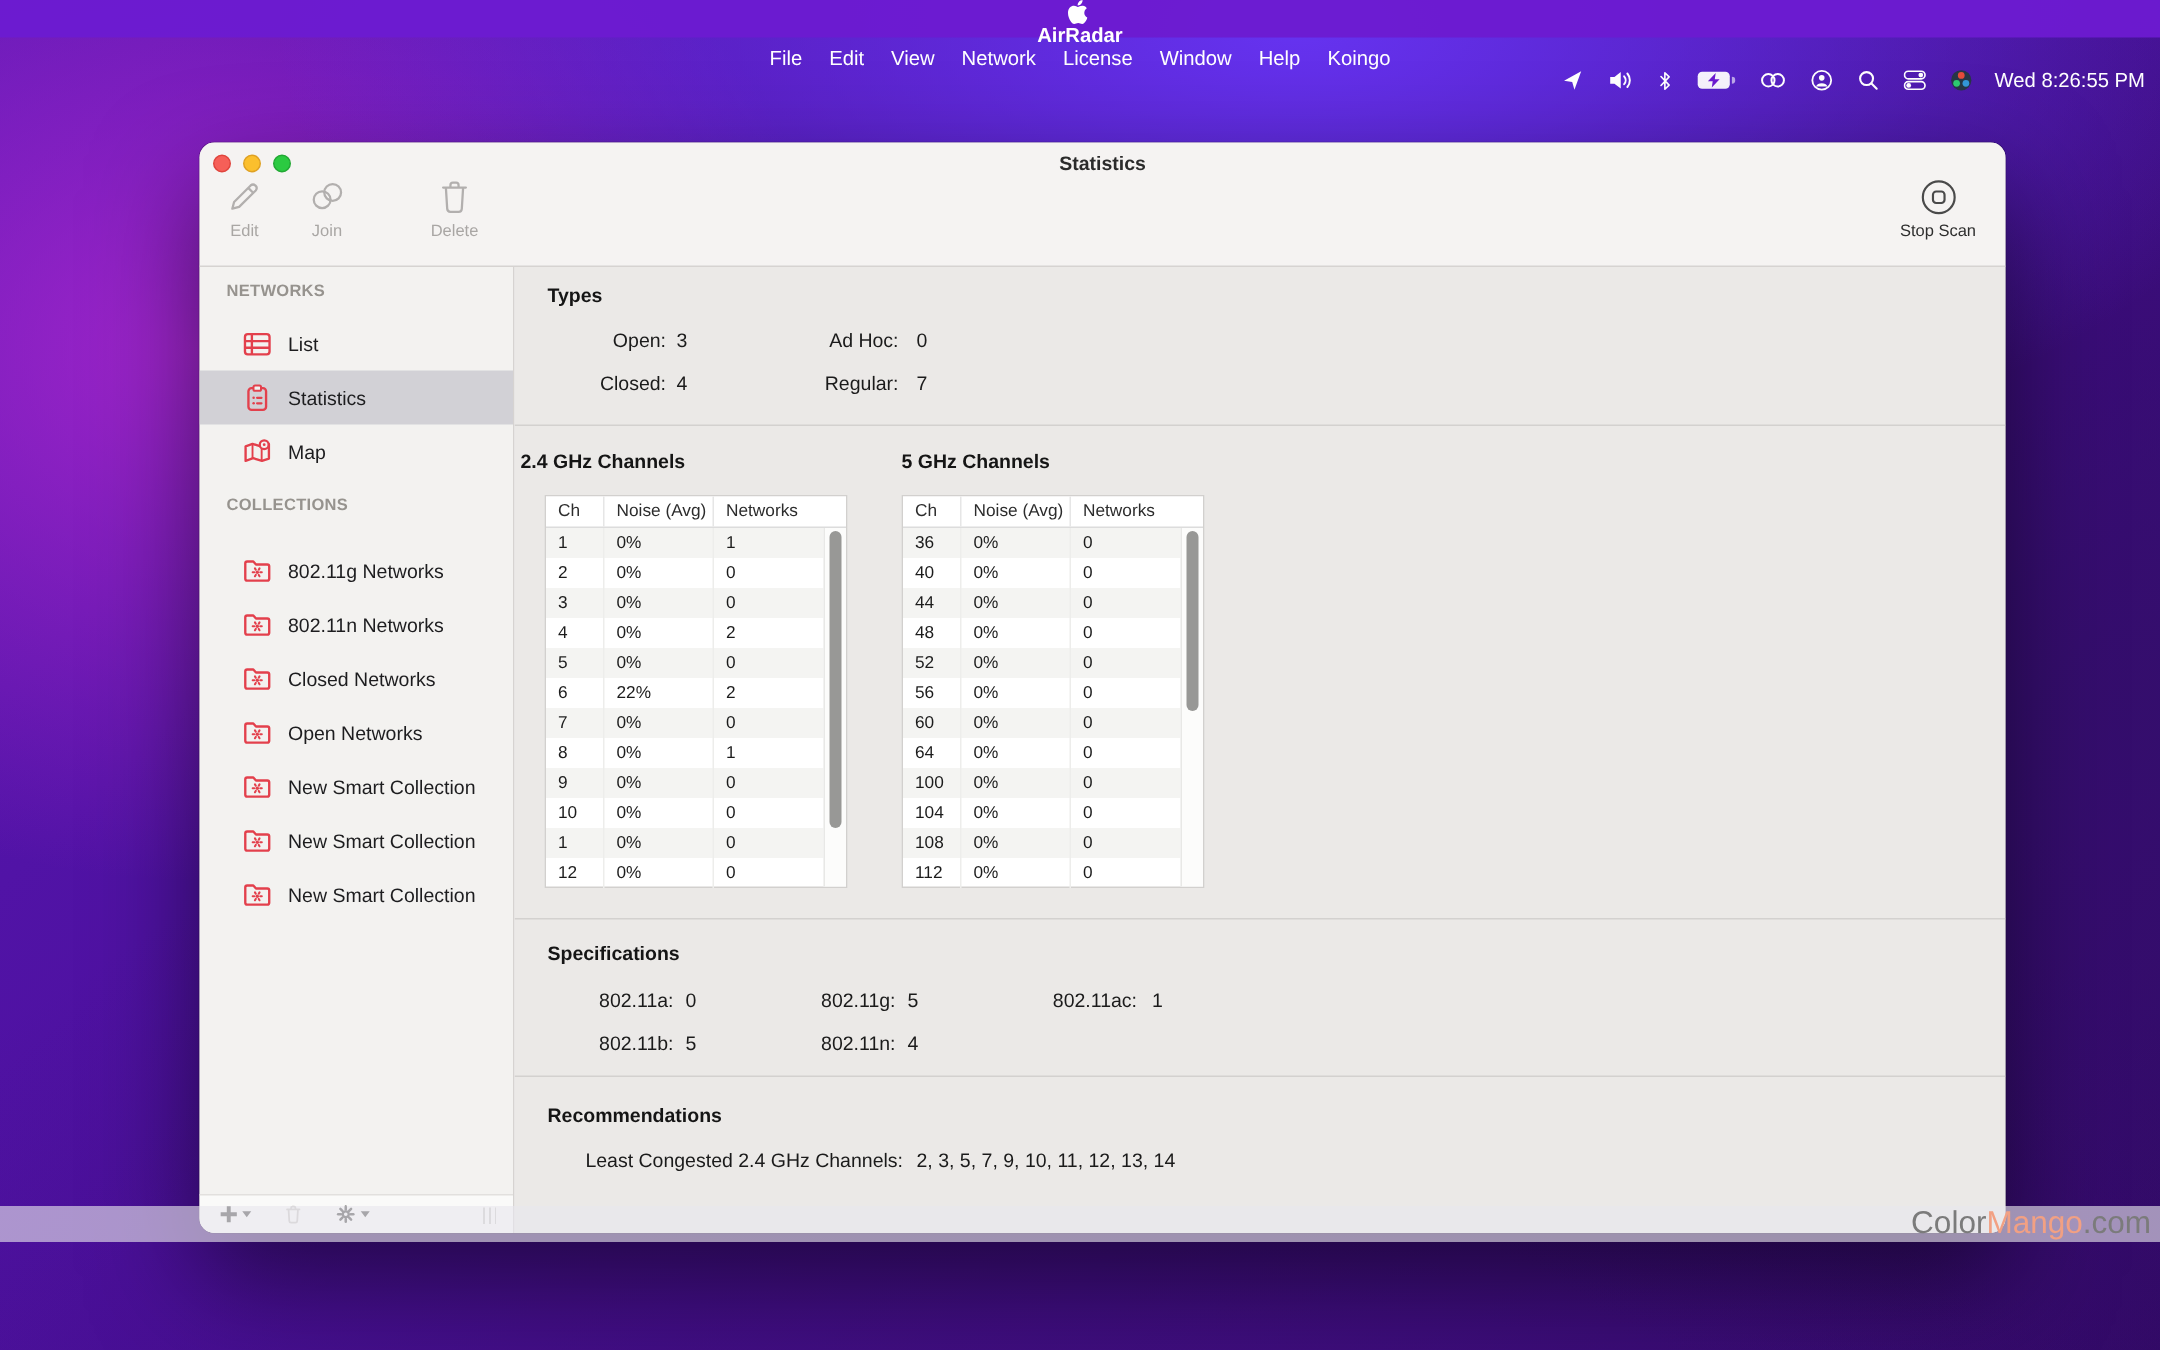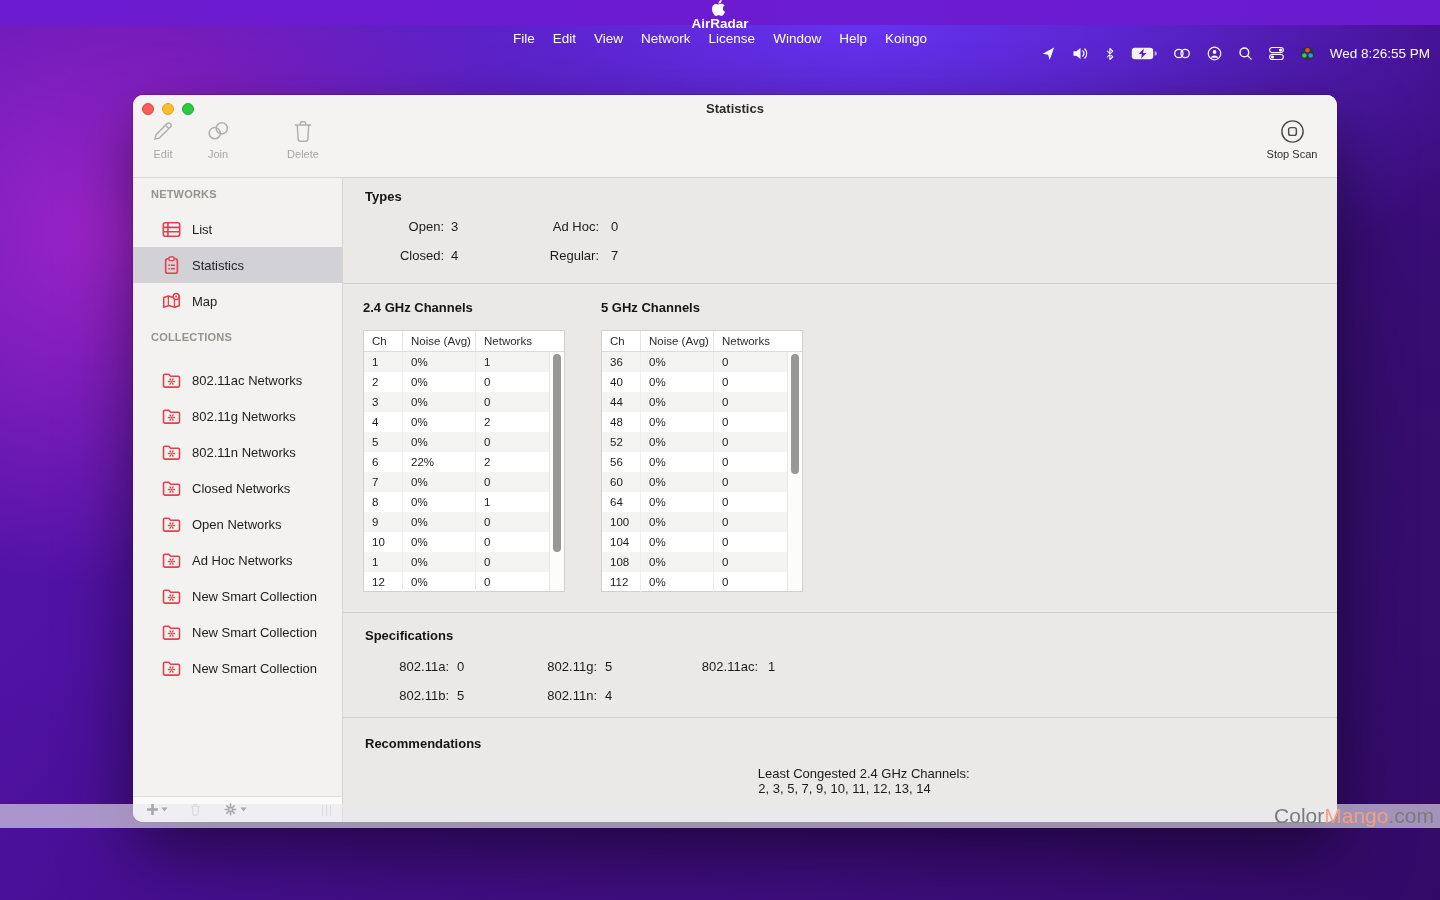--- a/index.html
+++ b/index.html
@@ -71,42 +71,42 @@
   .content { flex:1; background:#ebe9e7; position:relative; font-size:13px; color:#1b1b1b; overflow:hidden; }
   .sec { position:relative; }
   .sec + .sec { border-top:1px solid #d3d1cf; }
   .sec-head { font-size:13px; font-weight:bold; color:#151515; }
   #sec-types { height:105px; padding-top:11px; padding-left:22px; }
   #sec-types .sec-head { margin-bottom:15px; }
   .kv-row { display:flex; height:14px; margin-bottom:15px; align-items:center; }
   .kv-cell { white-space:nowrap; }
   #sec-channels { height:329px; }
   .chan-head { position:absolute; top:16px; }
-  #chan-head-24 { left:20px; }
+  #chan-head-24 { left:4px; }
   #chan-head-5 { left:258px; }
   .chan-table { position:absolute; top:46px; width:202px; height:262px; background:#fff; border:1px solid #d2d0ce; font-size:11.5px; color:#1c1c1c; }
   #table-24 { left:20px; }
   #table-5 { left:258px; }
   .chan-header { display:flex; height:21px; border-bottom:1px solid #dcdcdc; align-items:center; background:#fff; color:#2c2c2c; }
   .chan-header .hc { padding-left:8px; border-right:1px solid #e6e6e6; height:100%; display:flex; align-items:center; }
   .chan-rows { position:absolute; top:21px; left:0; right:15px; bottom:0; }
   .chan-row { display:flex; height:20px; align-items:center; }
   .chan-row:nth-child(odd) { background:#f4f4f2; }
   .chan-row .rc { padding-left:8px; height:100%; display:flex; align-items:center; border-right:1px solid #ededeb; }
   .col-ch { width:39px; flex:none; }
   .col-noise { width:73px; flex:none; }
   .col-net { flex:1; border-right:none !important; }
   .chan-scrollbar { position:absolute; top:21px; right:0; bottom:0; width:15px; background:#fcfcfb; border-left:1px solid #e8e8e6; }
   .chan-thumb { position:absolute; left:3px; top:2px; width:8px; border-radius:4px; background:#989896; }
   #sec-specs { height:105px; padding-top:15px; padding-left:22px; }
   #sec-specs .sec-head { margin-bottom:16px; }
   .spec-row { display:flex; height:14px; margin-bottom:15px; align-items:center; }
   #sec-recs { padding-top:18px; }
   #sec-recs .sec-head { margin-bottom:15px; padding-left:22px; }
-  .rec-row { display:flex; height:14px; margin-bottom:15px; align-items:center;flex-direction:column; }
+  .rec-row { display:flex; height:14px; margin-bottom:15px; align-items:center; }
   .rec-label { width:259px; text-align:right; flex:none; white-space:nowrap; }
   .rec-value { margin-left:9px; white-space:nowrap; }
   .lbl { text-align:right; flex:none; }
   .val { flex:none; }
   
   #watermark {
     position:absolute; left:0; right:0; top:804px; height:24px; z-index:60;
     background:rgba(233,231,238,.62);
     display:flex; align-items:center; justify-content:flex-end;
     padding-right:6px; font-size:21px; color:#7b7b7b;
@@ -296,106 +296,72 @@
                   <g stroke="#e3404c" stroke-width="1.3" stroke-linecap="round">
                     <line x1="11.9" y1="11" x2="12.9" y2="11"></line>
                     <line x1="10.95" y1="12.65" x2="11.45" y2="13.5"></line>
                     <line x1="9.05" y1="12.65" x2="8.55" y2="13.5"></line>
                     <line x1="8.1" y1="11" x2="7.1" y2="11"></line>
                     <line x1="9.05" y1="9.35" x2="8.55" y2="8.5"></line>
                     <line x1="10.95" y1="9.35" x2="11.45" y2="8.5"></line>
                   </g>
                 </svg>
               </span>
-              <span>802.11ac Networks</span>
+              <span>802.11g Networks</span>
             </div>
             <div class="side-item">
               <span class="side-icon">
                 <svg viewBox="0 0 20 20" width="21" height="21">
                   <path d="M2.4 5.3 a1.2 1.2 0 0 1 1.2 -1.2 h3.9 l1.7 1.9 h7.2 a1.2 1.2 0 0 1 1.2 1.2 v7.9 a1.2 1.2 0 0 1 -1.2 1.2 H3.6 a1.2 1.2 0 0 1 -1.2 -1.2 Z" stroke="#e3404c" stroke-width="1.5" fill="none" stroke-linejoin="round"></path>
                   <circle cx="10" cy="11" r="1.1" fill="#e3404c"></circle>
                   <g stroke="#e3404c" stroke-width="1.3" stroke-linecap="round">
                     <line x1="11.9" y1="11" x2="12.9" y2="11"></line>
                     <line x1="10.95" y1="12.65" x2="11.45" y2="13.5"></line>
                     <line x1="9.05" y1="12.65" x2="8.55" y2="13.5"></line>
                     <line x1="8.1" y1="11" x2="7.1" y2="11"></line>
                     <line x1="9.05" y1="9.35" x2="8.55" y2="8.5"></line>
                     <line x1="10.95" y1="9.35" x2="11.45" y2="8.5"></line>
                   </g>
                 </svg>
               </span>
-              <span>802.11g Networks</span>
+              <span>802.11n Networks</span>
             </div>
             <div class="side-item">
               <span class="side-icon">
                 <svg viewBox="0 0 20 20" width="21" height="21">
                   <path d="M2.4 5.3 a1.2 1.2 0 0 1 1.2 -1.2 h3.9 l1.7 1.9 h7.2 a1.2 1.2 0 0 1 1.2 1.2 v7.9 a1.2 1.2 0 0 1 -1.2 1.2 H3.6 a1.2 1.2 0 0 1 -1.2 -1.2 Z" stroke="#e3404c" stroke-width="1.5" fill="none" stroke-linejoin="round"></path>
                   <circle cx="10" cy="11" r="1.1" fill="#e3404c"></circle>
                   <g stroke="#e3404c" stroke-width="1.3" stroke-linecap="round">
                     <line x1="11.9" y1="11" x2="12.9" y2="11"></line>
                     <line x1="10.95" y1="12.65" x2="11.45" y2="13.5"></line>
                     <line x1="9.05" y1="12.65" x2="8.55" y2="13.5"></line>
                     <line x1="8.1" y1="11" x2="7.1" y2="11"></line>
                     <line x1="9.05" y1="9.35" x2="8.55" y2="8.5"></line>
                     <line x1="10.95" y1="9.35" x2="11.45" y2="8.5"></line>
                   </g>
                 </svg>
               </span>
-              <span>802.11n Networks</span>
+              <span>Closed Networks</span>
             </div>
             <div class="side-item">
               <span class="side-icon">
                 <svg viewBox="0 0 20 20" width="21" height="21">
                   <path d="M2.4 5.3 a1.2 1.2 0 0 1 1.2 -1.2 h3.9 l1.7 1.9 h7.2 a1.2 1.2 0 0 1 1.2 1.2 v7.9 a1.2 1.2 0 0 1 -1.2 1.2 H3.6 a1.2 1.2 0 0 1 -1.2 -1.2 Z" stroke="#e3404c" stroke-width="1.5" fill="none" stroke-linejoin="round"></path>
                   <circle cx="10" cy="11" r="1.1" fill="#e3404c"></circle>
                   <g stroke="#e3404c" stroke-width="1.3" stroke-linecap="round">
                     <line x1="11.9" y1="11" x2="12.9" y2="11"></line>
                     <line x1="10.95" y1="12.65" x2="11.45" y2="13.5"></line>
                     <line x1="9.05" y1="12.65" x2="8.55" y2="13.5"></line>
                     <line x1="8.1" y1="11" x2="7.1" y2="11"></line>
                     <line x1="9.05" y1="9.35" x2="8.55" y2="8.5"></line>
                     <line x1="10.95" y1="9.35" x2="11.45" y2="8.5"></line>
                   </g>
                 </svg>
               </span>
-              <span>Closed Networks</span>
-            </div>
-            <div class="side-item">
-              <span class="side-icon">
-                <svg viewBox="0 0 20 20" width="21" height="21">
-                  <path d="M2.4 5.3 a1.2 1.2 0 0 1 1.2 -1.2 h3.9 l1.7 1.9 h7.2 a1.2 1.2 0 0 1 1.2 1.2 v7.9 a1.2 1.2 0 0 1 -1.2 1.2 H3.6 a1.2 1.2 0 0 1 -1.2 -1.2 Z" stroke="#e3404c" stroke-width="1.5" fill="none" stroke-linejoin="round"></path>
-                  <circle cx="10" cy="11" r="1.1" fill="#e3404c"></circle>
-                  <g stroke="#e3404c" stroke-width="1.3" stroke-linecap="round">
-                    <line x1="11.9" y1="11" x2="12.9" y2="11"></line>
-                    <line x1="10.95" y1="12.65" x2="11.45" y2="13.5"></line>
-                    <line x1="9.05" y1="12.65" x2="8.55" y2="13.5"></line>
-                    <line x1="8.1" y1="11" x2="7.1" y2="11"></line>
-                    <line x1="9.05" y1="9.35" x2="8.55" y2="8.5"></line>
-                    <line x1="10.95" y1="9.35" x2="11.45" y2="8.5"></line>
-                  </g>
-                </svg>
-              </span>
               <span>Open Networks</span>
-            </div>
-            <div class="side-item">
-              <span class="side-icon">
-                <svg viewBox="0 0 20 20" width="21" height="21">
-                  <path d="M2.4 5.3 a1.2 1.2 0 0 1 1.2 -1.2 h3.9 l1.7 1.9 h7.2 a1.2 1.2 0 0 1 1.2 1.2 v7.9 a1.2 1.2 0 0 1 -1.2 1.2 H3.6 a1.2 1.2 0 0 1 -1.2 -1.2 Z" stroke="#e3404c" stroke-width="1.5" fill="none" stroke-linejoin="round"></path>
-                  <circle cx="10" cy="11" r="1.1" fill="#e3404c"></circle>
-                  <g stroke="#e3404c" stroke-width="1.3" stroke-linecap="round">
-                    <line x1="11.9" y1="11" x2="12.9" y2="11"></line>
-                    <line x1="10.95" y1="12.65" x2="11.45" y2="13.5"></line>
-                    <line x1="9.05" y1="12.65" x2="8.55" y2="13.5"></line>
-                    <line x1="8.1" y1="11" x2="7.1" y2="11"></line>
-                    <line x1="9.05" y1="9.35" x2="8.55" y2="8.5"></line>
-                    <line x1="10.95" y1="9.35" x2="11.45" y2="8.5"></line>
-                  </g>
-                </svg>
-              </span>
-              <span>Ad Hoc Networks</span>
             </div>
             <div class="side-item">
               <span class="side-icon">
                 <svg viewBox="0 0 20 20" width="21" height="21">
                   <path d="M2.4 5.3 a1.2 1.2 0 0 1 1.2 -1.2 h3.9 l1.7 1.9 h7.2 a1.2 1.2 0 0 1 1.2 1.2 v7.9 a1.2 1.2 0 0 1 -1.2 1.2 H3.6 a1.2 1.2 0 0 1 -1.2 -1.2 Z" stroke="#e3404c" stroke-width="1.5" fill="none" stroke-linejoin="round"></path>
                   <circle cx="10" cy="11" r="1.1" fill="#e3404c"></circle>
                   <g stroke="#e3404c" stroke-width="1.3" stroke-linecap="round">
                     <line x1="11.9" y1="11" x2="12.9" y2="11"></line>
                     <line x1="10.95" y1="12.65" x2="11.45" y2="13.5"></line>
                     <line x1="9.05" y1="12.65" x2="8.55" y2="13.5"></line>

